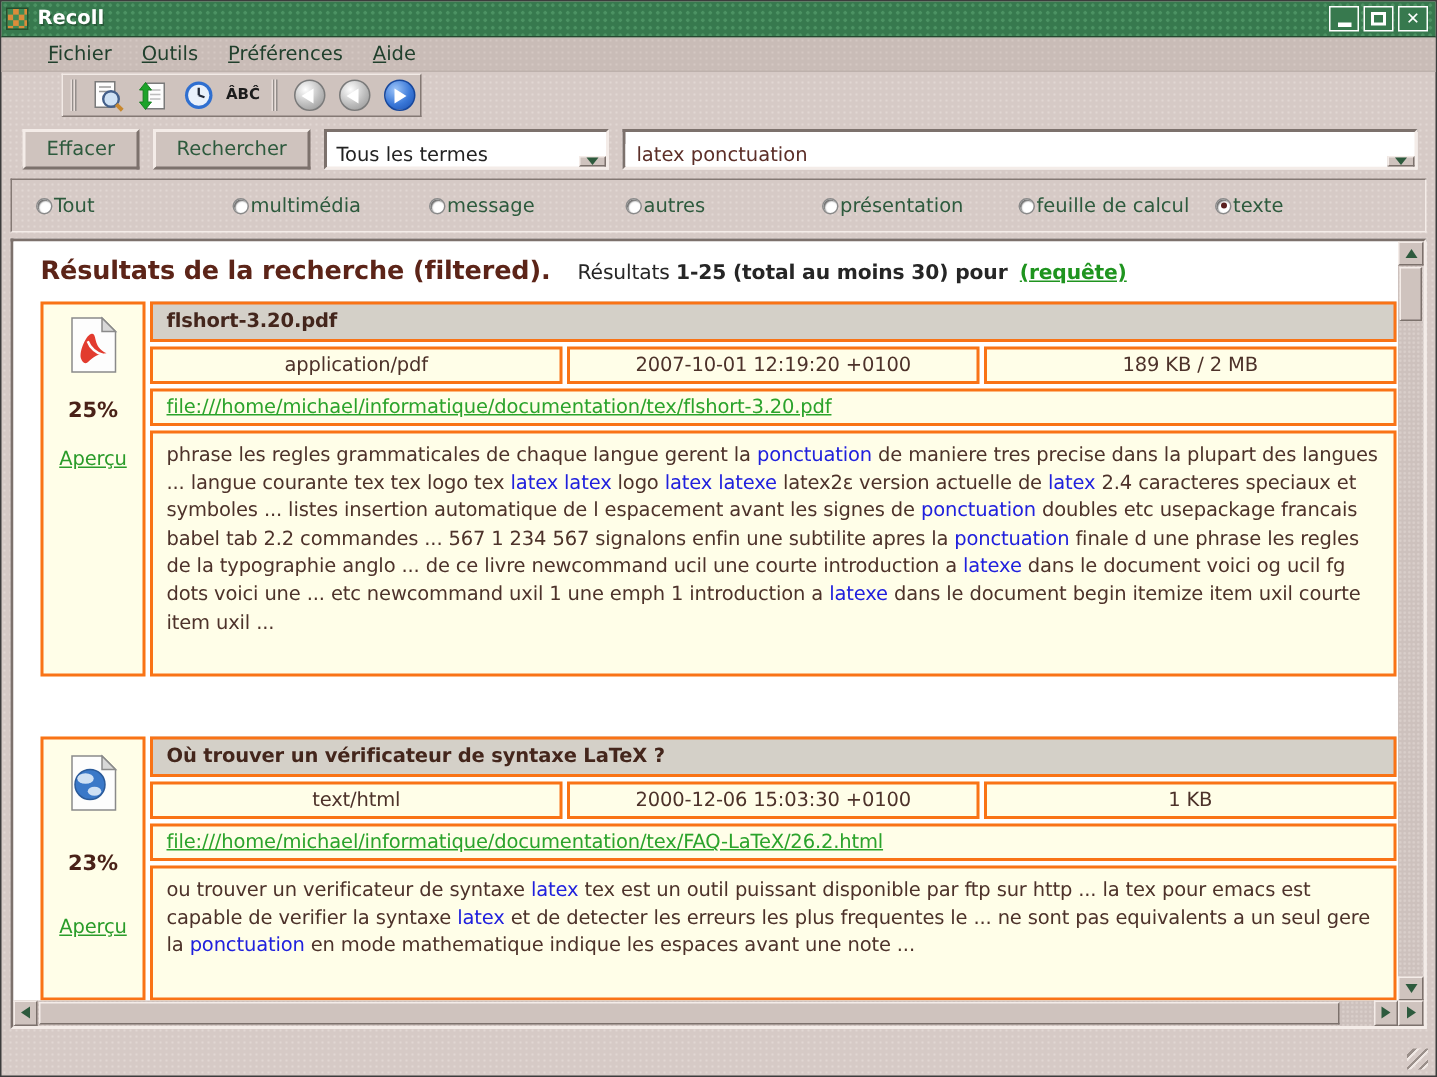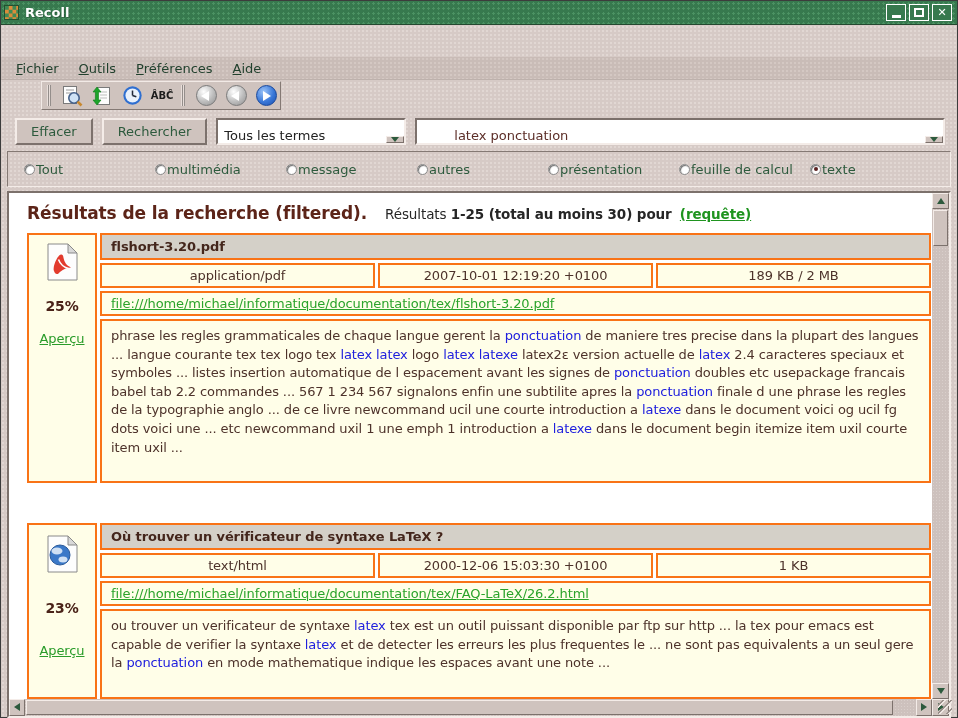--- a/index.html
+++ b/index.html
@@ -30,21 +30,21 @@
   .wbtns{ display:flex; gap:3px; margin-right:2px; }
   .wbtn{ width:20px; height:17px; border:1px solid #fff; background:#37794e;
     display:flex; align-items:center; justify-content:center; color:#fff; cursor:default; }
   .glyph-min{ width:9px; height:3px; background:#fff; margin-top:8px; }
   .glyph-max{ width:10px; height:9px; border:2px solid #fff; }
   .glyph-close{ font-size:11px; font-weight:bold; line-height:1; }
 
   
   .menubar{ height:23px; flex:0 0 23px; background:#c9bcb7;
     background-image:radial-gradient(#d4c8c3 0.8px, transparent 0.9px); background-size:4px 4px;
-    display:flex; align-items:center; padding-left:6px; gap:2px; border-bottom:1px solid #bdb1ac;margin-top:32px; }
+    display:flex; align-items:center; padding-left:22px; gap:2px; border-bottom:1px solid #bdb1ac; }
   .menu-item{ padding:2px 9px; color:#21402d; }
   .menu-item u{ text-decoration:underline; }
 
   
   .toolrow{ height:31px; flex:0 0 31px; display:flex; align-items:center; padding-left:9px; }
   .toolpanel{ display:flex; align-items:center; height:29px; padding:1px 0 1px 2px; gap:2px;
     background:#cfc3be; border-top:1px solid #f2eae6; border-left:1px solid #f2eae6;
     border-bottom:1px solid #847974; border-right:1px solid #847974;margin-left:31px; }
   .grip{ width:6px; height:21px; margin:0 3px;
     border-left:2px ridge #e8deda; border-right:2px ridge #e8dedan; }
@@ -65,21 +65,21 @@
   .combo{ height:27px; background:#fff; display:flex; align-items:flex-end;
     border-top:2px solid #7c716c; border-left:2px solid #7c716c;
     border-bottom:2px solid #f4ece8; border-right:2px solid #f4ece8; }
   .combo-value{ flex:1; display:flex; align-items:center; padding:0 6px; color:#222; }
   .combo-btn{ width:18px; background:#cfc3be; display:flex; align-items:center; justify-content:center;
     border-top:1px solid #f4ece8; border-left:1px solid #f4ece8;
     border-bottom:1px solid #7c716c; border-right:1px solid #7c716c; }
   .tri-down{ width:0; height:0; border-left:4px solid transparent; border-right:4px solid transparent; border-top:5px solid #2d5a3d; }
   .mode-combo{ width:190px; }
   .query-combo{ flex:1; }
-  .query-input{ flex:1; border:none; outline:none; padding:0 7px; font:13px "DejaVu Sans", sans-serif; color:#5c2e28; background:#fff;margin-left:30px; }
+  .query-input{ flex:1; border:none; outline:none; padding:0 7px; font:13px "DejaVu Sans", sans-serif; color:#5c2e28; background:#fff; }
 
   
   .filterbar{ height:36px; flex:0 0 36px; margin:2px 6px 2px 6px;
     border-top:1px solid #847974; border-left:1px solid #847974;
     border-bottom:1px solid #f4ece8; border-right:1px solid #f4ece8;
     display:flex; align-items:center; padding-left:16px; }
   .radio-item{ display:flex; align-items:center; gap:1px; width:131px; }
   .radio{ width:11px; height:11px; border-radius:50%; background:#fff; position:relative;
     box-shadow: inset 1px 1px 1px #6f6f6f, inset -1px -1px 1px #ffffff; border:1px solid #8a8a8a; }
   .radio.checked::after{ content:""; position:absolute; left:2.5px; top:2.5px; width:4px; height:4px; border-radius:50%; background:#5a1f1f; }

